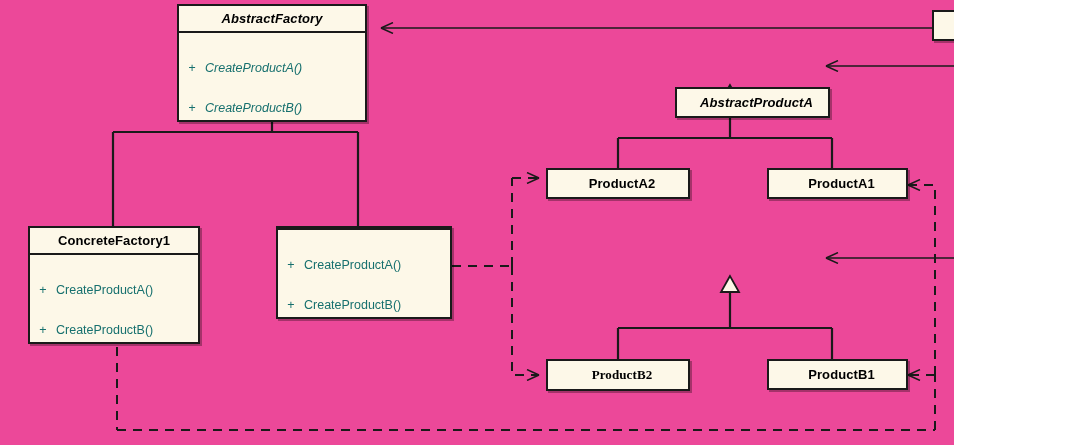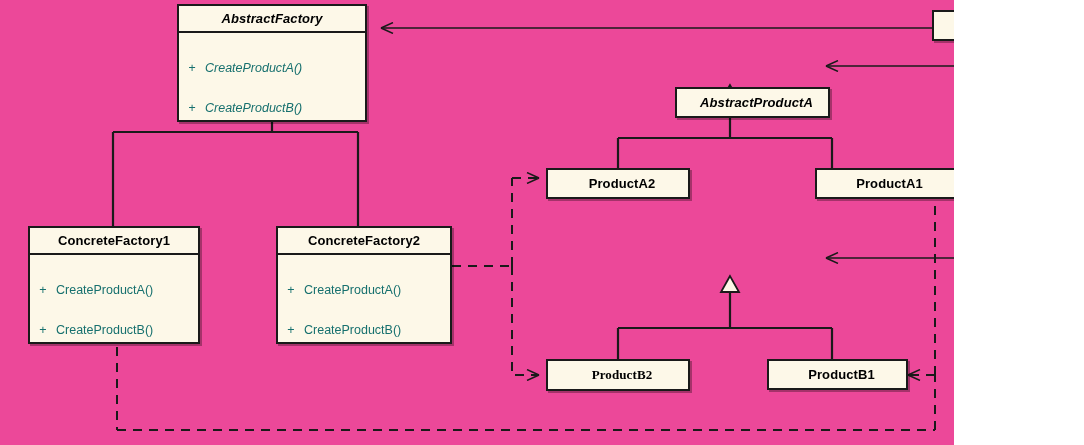--- a/index.html
+++ b/index.html
@@ -151,21 +151,20 @@
         <span class="sig">CreateProductA()</span>
       </div>
       <div class="uml-member">
         <span class="vis">+</span>
         <span class="sig">CreateProductB()</span>
       </div>
     </div>
   </div>
 
   <div class="uml-box" style="left:276px; top:226px; width:176px;">
-    <div class="uml-title">ConcreteFactory2</div>
     <div class="uml-sep"></div>
     <div class="uml-members">
       <div class="uml-member">
         <span class="vis">+</span>
         <span class="sig">CreateProductA()</span>
       </div>
       <div class="uml-member">
         <span class="vis">+</span>
         <span class="sig">CreateProductB()</span>
       </div>
@@ -173,21 +172,21 @@
   </div>
 
   <div class="uml-box simple" style="left:675px; top:52px; width:155px;margin-top:35px;">
     <div class="uml-title abstract">AbstractProductA</div>
   </div>
 
   <div class="uml-box simple" style="left:546px; top:168px; width:144px;">
     <div class="uml-title">ProductA2</div>
   </div>
 
-  <div class="uml-box simple" style="left:767px; top:168px; width:141px;margin-left:48px;">
+  <div class="uml-box simple" style="left:767px; top:168px; width:141px;">
     <div class="uml-title">ProductA1</div>
   </div>
 
 
   <div class="uml-box simple" style="left:546px; top:359px; width:144px;font-family:Liberation Serif, serif;">
     <div class="uml-title">ProductB2</div>
   </div>
 
   <div class="uml-box simple" style="left:767px; top:359px; width:141px;">
     <div class="uml-title">ProductB1</div>

